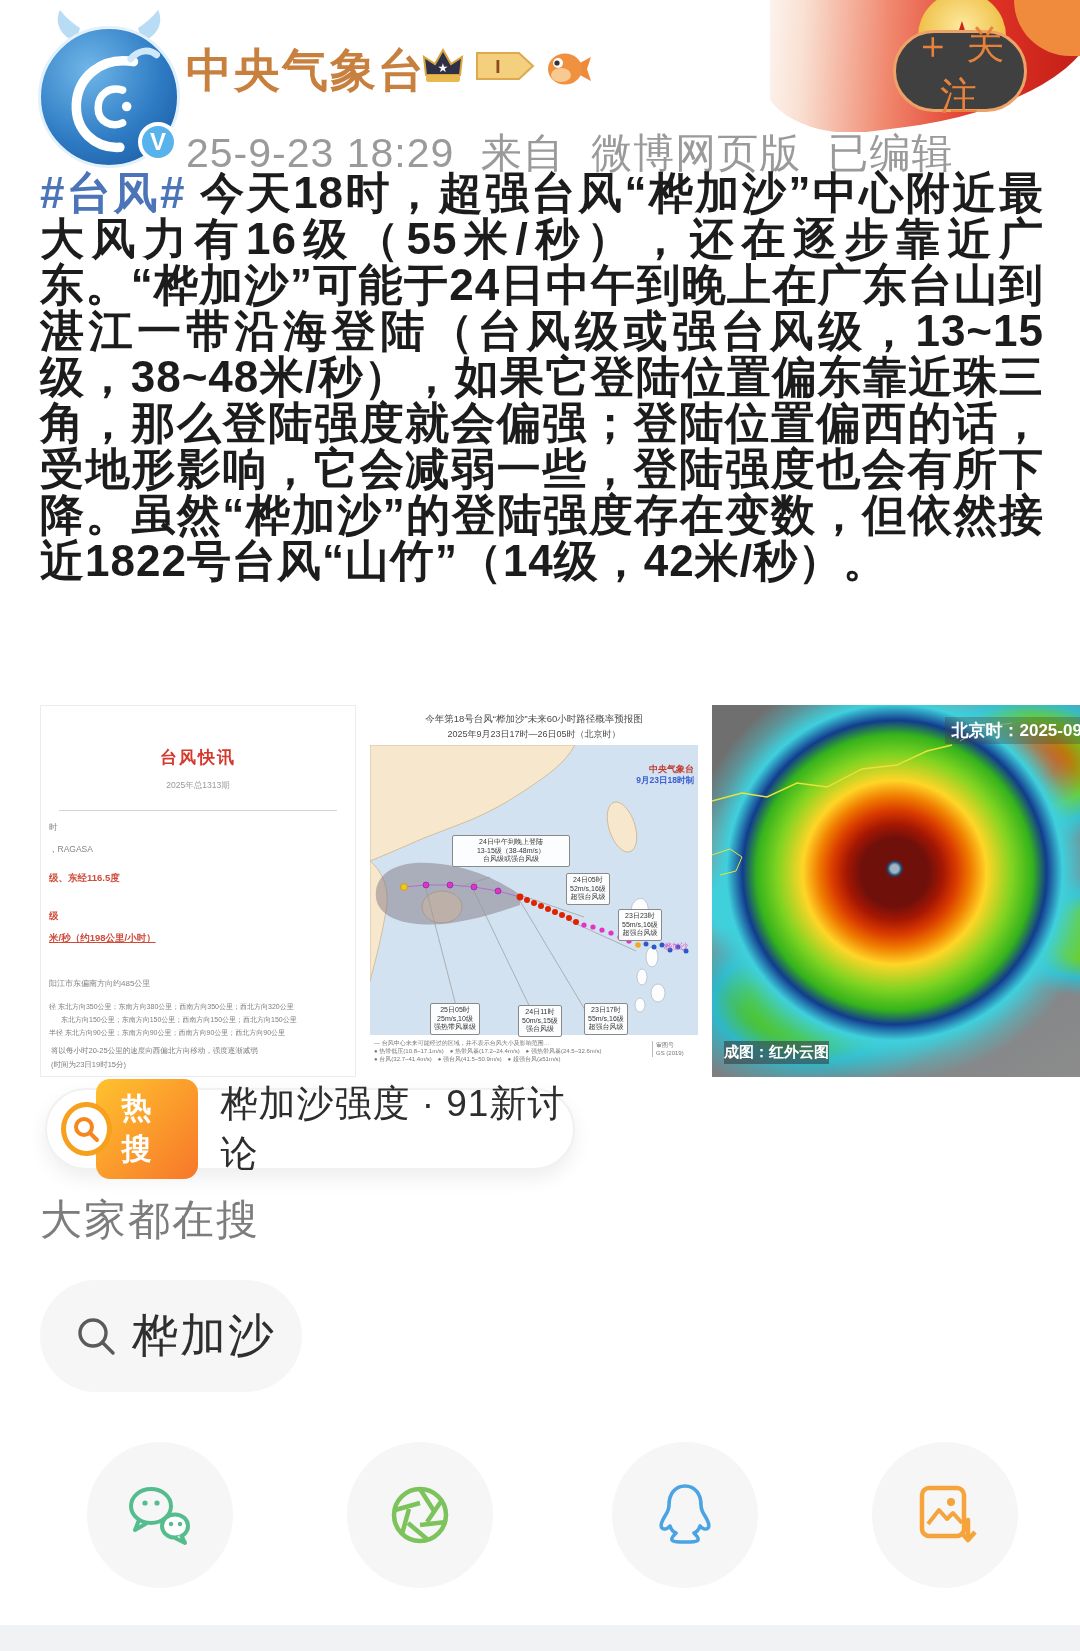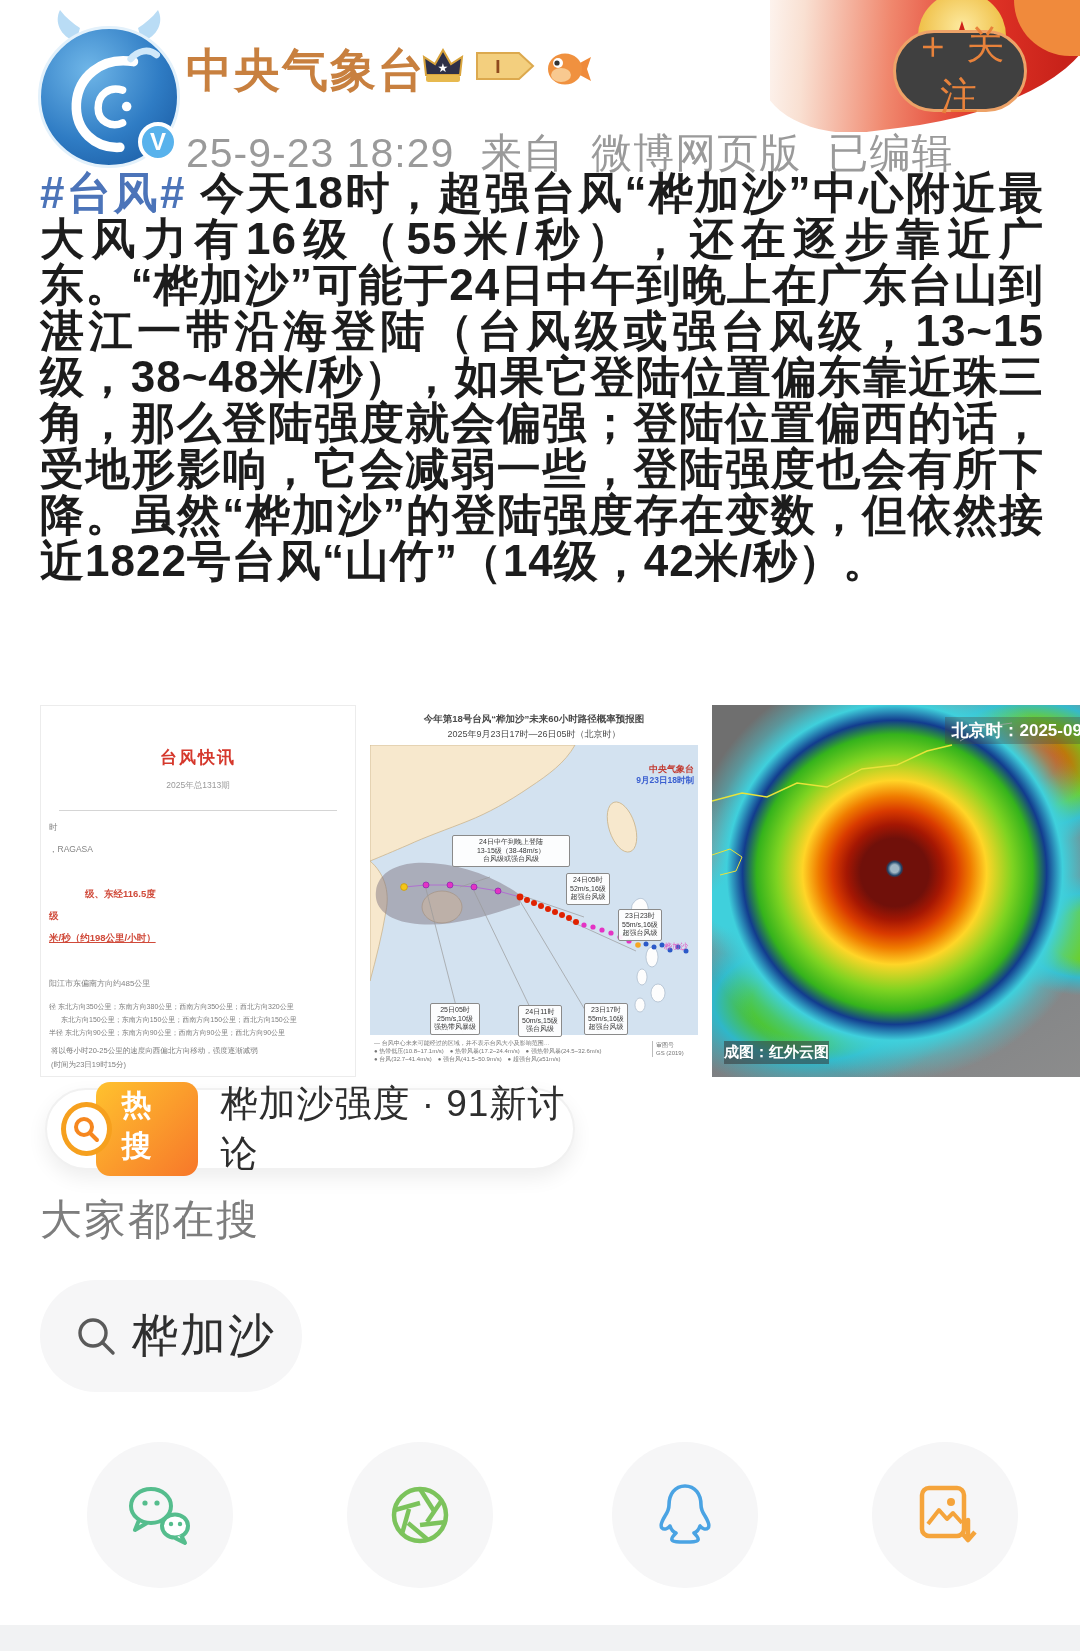--- a/index.html
+++ b/index.html
@@ -43,21 +43,21 @@
 
   
   .b-title{position:absolute;top:40px;left:0;width:100%;text-align:center;font-size:17px;font-weight:bold;color:#d5382c;letter-spacing:2px;}
   .b-issue{position:absolute;top:74px;left:0;width:100%;text-align:center;font-size:8.5px;color:#999;}
   .b-div{position:absolute;top:104px;left:18px;right:18px;border-top:1px solid #d5d5d5;}
   .b-sm{position:absolute;left:8px;font-size:8.5px;color:#848484;white-space:nowrap;}
   .b-red{position:absolute;left:8px;font-size:9.5px;font-weight:bold;color:#d04a3a;white-space:nowrap;}
   .b-tiny{position:absolute;font-size:7px;color:#7d7d7d;white-space:nowrap;max-width:300px;overflow:hidden;}
 
   
-  .m-title{position:absolute;top:8px;left:0;width:100%;text-align:center;font-size:9.5px;font-weight:bold;color:#4a4a4a;}
+  .m-title{position:absolute;top:8px;left:0;width:100%;text-align:center;font-size:9.5px;font-weight:normal;color:#4a4a4a;}
   .m-sub{position:absolute;top:23px;left:0;width:100%;text-align:center;font-size:9px;color:#4a4a4a;}
   .m-map{position:absolute;left:4px;top:40px;width:328px;height:290px;background:#d3e2f0;overflow:hidden;}
   .m-agency{position:absolute;right:8px;top:58px;font-size:9px;font-weight:bold;color:#c23a30;z-index:5;}
   .m-issued{position:absolute;right:8px;top:70px;font-size:8.5px;font-weight:bold;color:#3a5fd0;z-index:5;}
   .m-label{position:absolute;font-size:7px;line-height:8.5px;color:#333;background:rgba(255,255,255,.93);
     border:0.5px solid #8a8a8a;border-radius:2px;padding:2px 3px;white-space:pre-line;text-align:center;z-index:5;}
   .m-name{position:absolute;font-size:8px;color:#e050c0;z-index:5;}
   .m-legend{position:absolute;left:8px;top:334px;width:270px;font-size:6px;line-height:8px;color:#777;white-space:pre-line;overflow:hidden;height:34px;}
   .m-lic{position:absolute;right:2px;top:336px;width:44px;font-size:6px;line-height:8px;color:#777;border-left:1px solid #bbb;padding-left:3px;white-space:pre-line;}
 
@@ -76,21 +76,21 @@
     background:rgba(70,70,70,.35);padding:2px 6px;white-space:nowrap;}
   .sat-cap{position:absolute;left:12px;top:336px;font-size:15px;font-weight:bold;color:#fff;
     background:rgba(55,55,55,.55);padding:2px 0;white-space:nowrap;}
 
   
   .hot-pill{position:absolute;left:45px;top:1088px;width:530px;height:82px;background:#fff;border:2px solid #f1f1f1;
     border-radius:44px;box-shadow:0 8px 20px rgba(0,0,0,.07);display:flex;align-items:center;cursor:pointer;box-sizing:border-box;}
   .hot-q{width:54px;height:54px;border-radius:50%;background:#fff;border:5px solid #f6a01e;box-sizing:border-box;
     margin-left:14px;display:flex;align-items:center;justify-content:center;z-index:2;}
   .hot-tag{margin-left:-16px;background:linear-gradient(135deg,#ffc22e,#f7772a);border-radius:14px;
-    padding:3px 18px 9px 26px;color:#fff;font-weight:bold;font-size:30px;letter-spacing:2px;}
+    padding:9px 18px 9px 26px;color:#fff;font-weight:bold;font-size:30px;letter-spacing:2px;}
   .hot-text{margin-left:22px;font-size:37px;color:#2e2e2e;font-weight:500;letter-spacing:1px;}
 
   
   .everyone{position:absolute;left:40px;top:1192px;font-size:42px;color:#7d7d7d;font-weight:500;letter-spacing:2px;}
   .chip{position:absolute;left:40px;top:1280px;width:262px;height:112px;background:#f6f6f7;border-radius:56px;
     display:flex;align-items:center;cursor:pointer;}
   .chip-text{margin-left:14px;font-size:46px;color:#2f2f2f;font-weight:500;letter-spacing:2px;}
 
   
   .share-btn{position:absolute;top:1442px;width:146px;height:146px;border-radius:50%;background:#f6f6f7;
@@ -152,21 +152,21 @@
   <button class="follow">＋ 关注</button>
 
   <div class="post"><span class="hashtag">#台风#</span><span> 今天18时，超强台风“桦加沙”中心附近最大风力有16级（55米/秒），还在逐步靠近广东。“桦加沙”可能于24日中午到晚上在广东台山到湛江一带沿海登陆（台风级或强台风级，13~15级，38~48米/秒），如果它登陆位置偏东靠近珠三角，那么登陆强度就会偏强；登陆位置偏西的话，受地形影响，它会减弱一些，登陆强度也会有所下降。虽然“桦加沙”的登陆强度存在变数，但依然接近1822号台风“山竹”（14级，42米/秒）。</span></div>
 
   <figure class="fig fig-bulletin" style="margin:0;">
     <div class="b-title">台风快讯</div>
     <div class="b-issue">2025年总1313期</div>
     <div class="b-div"></div>
     <div class="b-sm" style="top:116px;">时</div>
     <div class="b-sm" style="top:138px;">，RAGASA</div>
-    <div class="b-red" style="top:182px;margin-left:36px;">级、东经116.5度</div>
+    <div class="b-red" style="top:166px;">级、东经116.5度</div>
     <div class="b-red" style="top:204px;">级</div>
     <div class="b-red" style="top:226px;text-decoration:underline;">米/秒（约198公里/小时）</div>
     <div class="b-sm" style="top:272px;font-size:8px;">阳江市东偏南方向约485公里</div>
     <div class="b-tiny" style="top:296px;left:8px;">径 东北方向350公里；东南方向380公里；西南方向350公里；西北方向320公里</div>
     <div class="b-tiny" style="top:309px;left:20px;">东北方向150公里；东南方向150公里；西南方向150公里；西北方向150公里</div>
     <div class="b-tiny" style="top:322px;left:8px;">半径 东北方向90公里；东南方向90公里；西南方向90公里；西北方向90公里</div>
     <div class="b-tiny" style="top:340px;left:10px;font-size:7.5px;">将以每小时20-25公里的速度向西偏北方向移动，强度逐渐减弱</div>
     <div class="b-tiny" style="top:354px;left:10px;font-size:7.5px;">(时间为23日19时15分)</div>
   </figure>
 

